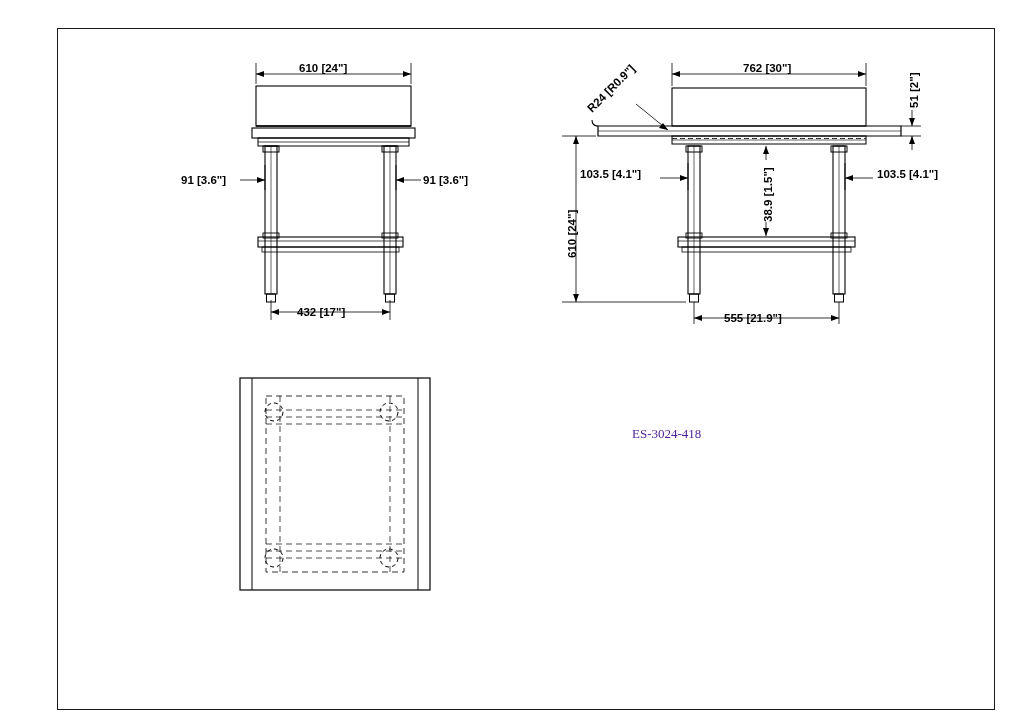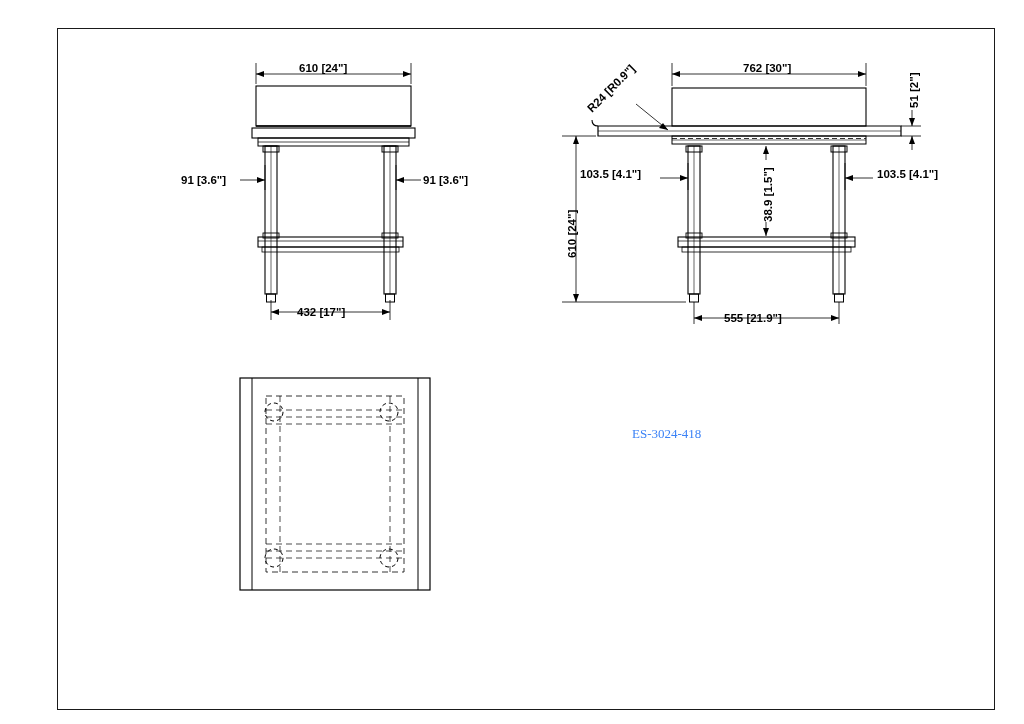--- a/index.html
+++ b/index.html
@@ -2,21 +2,21 @@
 <html><head>
 <meta charset="utf-8">
 <style>
   html,body{margin:0;padding:0;background:#ffffff;}
   body{width:1024px;height:724px;font-family:"Liberation Sans",sans-serif;}
   #sheet{position:relative;width:1024px;height:724px;overflow:hidden;background:#ffffff;}
   .frame{position:absolute;left:57px;top:28px;width:938px;height:682px;border:1.5px solid #1a1a1a;box-sizing:border-box;}
   svg{position:absolute;left:0;top:0;width:1024px;height:724px;}
   .lbl{position:absolute;font-family:"Liberation Sans",sans-serif;font-weight:bold;font-size:11.5px;color:#000;white-space:nowrap;letter-spacing:0px;}
   .lbl.v{transform-origin:0 0;}
-  .partno{position:absolute;font-family:"Liberation Serif",serif;font-weight:normal;font-size:13px;color:#3b82f6;white-space:nowrap;}
+  .partno{position:absolute;font-family:"Liberation Serif",serif;font-weight:normal;font-size:13px;color:#4c1d95;white-space:nowrap;}
 </style>
 </head>
 <body>
 
 <div id="sheet">
 
   <div class="frame"></div>
 
   <svg viewBox="0 0 1024 724">
     <g fill="none" stroke="#000" stroke-width="1" shape-rendering="geometricPrecision">

